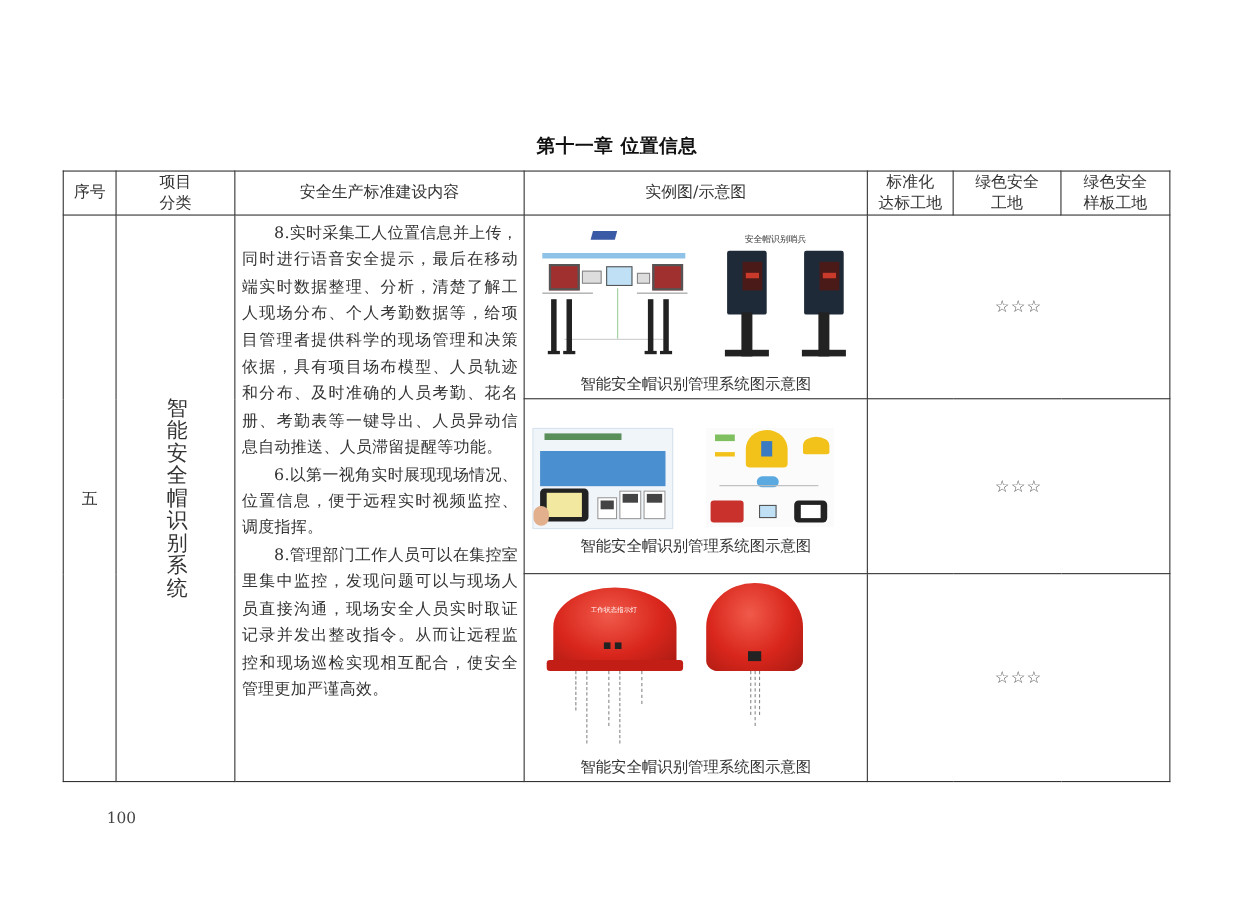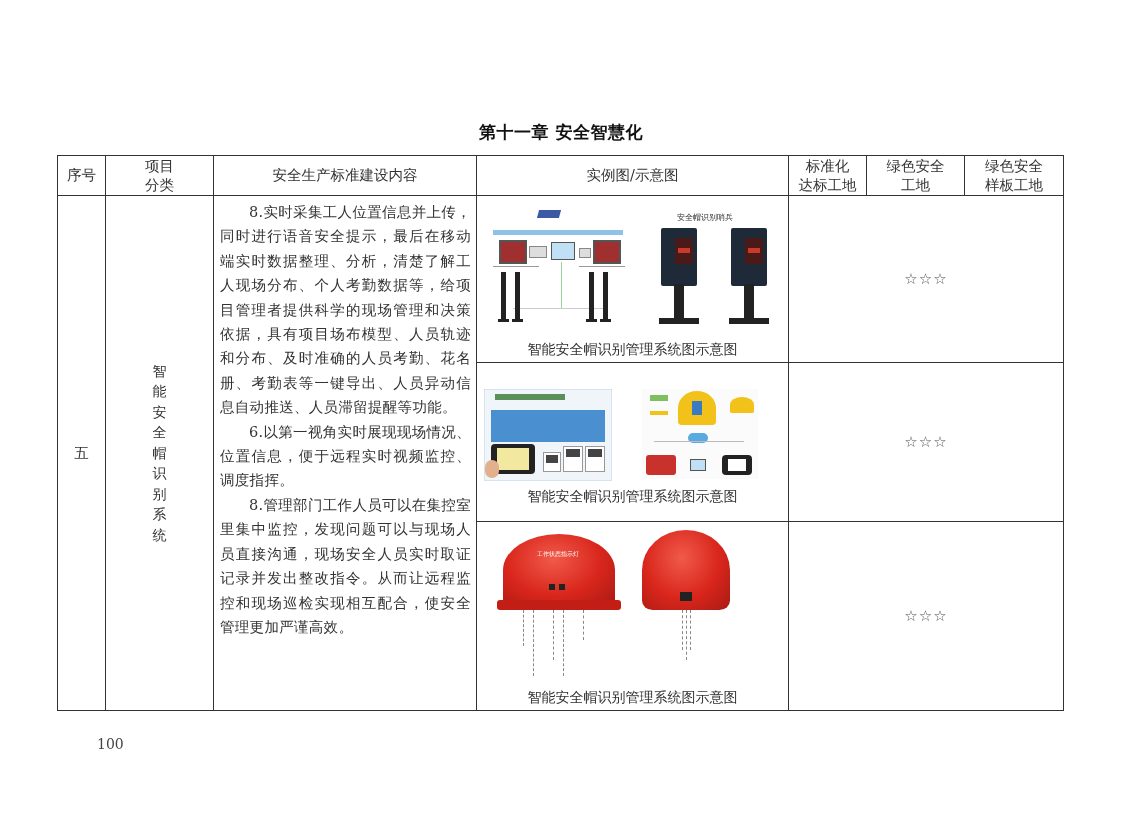--- a/index.html
+++ b/index.html
@@ -8,21 +8,21 @@
   .title { position:absolute; left:0; width:1122px; top:121px; text-align:center;
            font-family:"DejaVu Sans", "Liberation Sans", sans-serif; font-weight:bold;
            font-size:17px; letter-spacing:0.5px; color:#111; }
   table.main { position:absolute; left:57px; top:155px; border-collapse:collapse;
                table-layout:fixed; width:1006px; }
   table.main td, table.main th { border:1.5px solid #333; padding:0; font-weight:normal;
                font-size:14.5px; color:#333; text-align:center; vertical-align:middle; }
   th .hline { display:block; line-height:19px; }
   .hdr { height:40px; }
   .seq { font-size:15px; }
-  .vert { display:inline-block; width:16px; line-height:20.5px; font-size:14px; word-break:break-all; }
+  .vert { display:inline-block; width:16px; line-height:20.5px; font-size:19px; word-break:break-all; }
   .content { text-align:left !important; vertical-align:top !important; padding:4px 5px 0 6px !important;
              font-size:14.5px; line-height:24.4px; letter-spacing:0.3px; }
   .content p { margin:0; text-indent:2em; text-align:justify; }
   .imgcell { position:relative; vertical-align:top !important; }
   .caption { position:absolute; left:0; right:0; bottom:2px; text-align:center; font-size:14px; color:#333; }
   .stars { font-size:15px; color:#555; letter-spacing:1px; }
   .pagenum { position:absolute; left:97px; top:736px; font-size:14px; color:#444; }
 
   
   .pic { position:absolute;text-align:right; }
@@ -51,21 +51,21 @@
   .cloud { position:absolute; width:20px; height:10px; background:#5aa9e0; border-radius:8px; }
   .helmet-r { position:absolute; background:radial-gradient(ellipse at 45% 35%, #f05a4a 0%, #d9261c 55%, #a81a12 100%); }
   .brim { position:absolute; background:#c21e16; border-radius:3px; }
   .dash { position:absolute; width:0; border-left:1px dashed #888; }
   .lbl { position:absolute; font-size:6px; color:#444; font-family:"DejaVu Sans", sans-serif; white-space:nowrap; }
   .chip { position:absolute; background:#222; }
 </style>
 </head>
 <body>
 
-<div class="title">第十一章  安全智慧化</div>
+<div class="title">第十一章  位置信息</div>
 
 <table class="main">
   <colgroup>
     <col style="width:48px">
       <col style="width:108px">
       <col style="width:263px">
     <col style="width:312px">
       <col style="width:78px">
       <col style="width:98px">
       <col style="width:99px">

